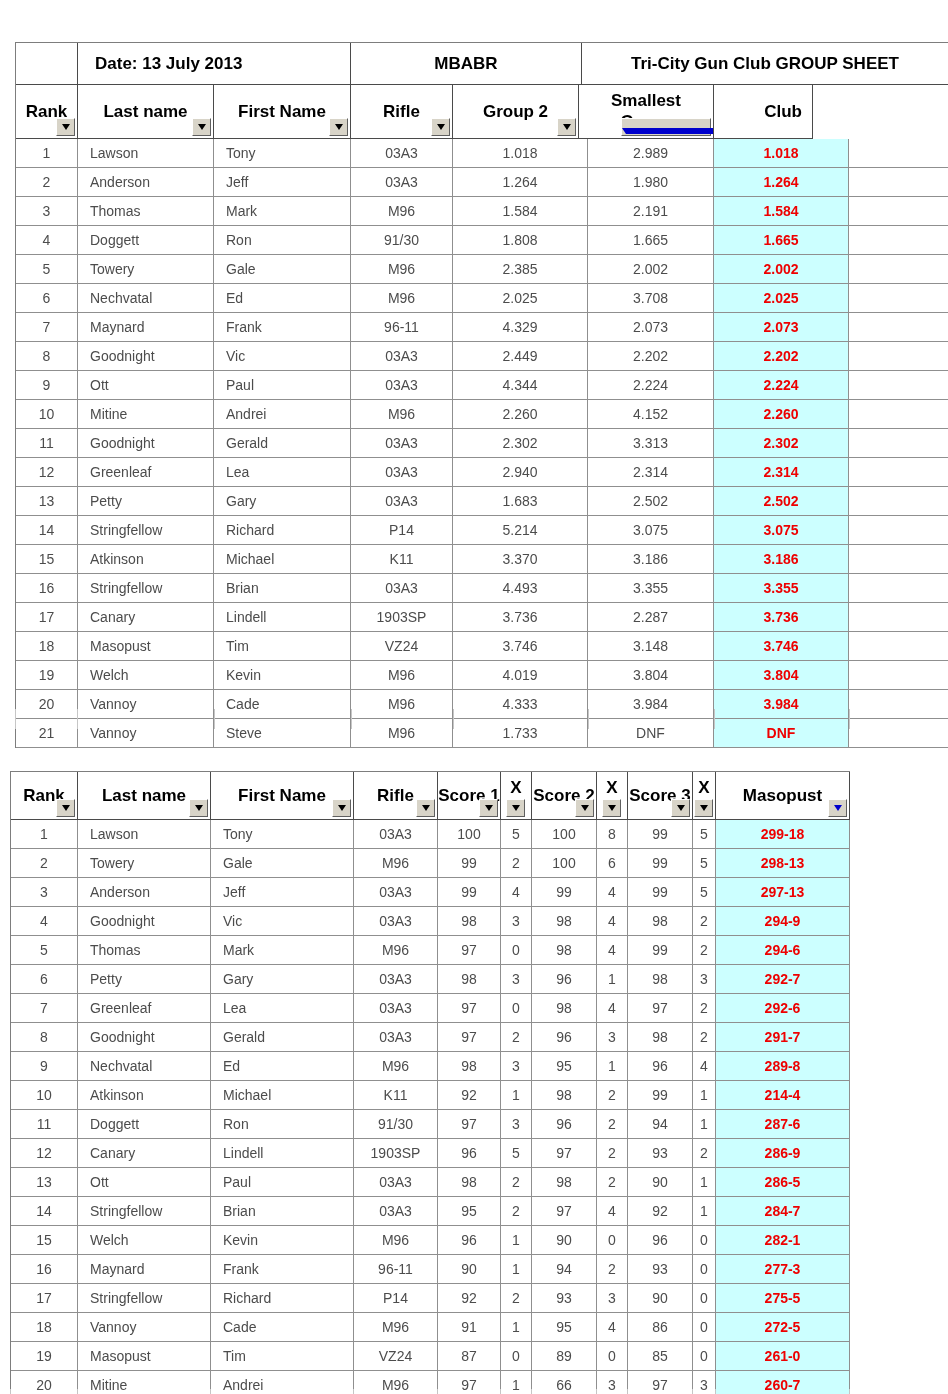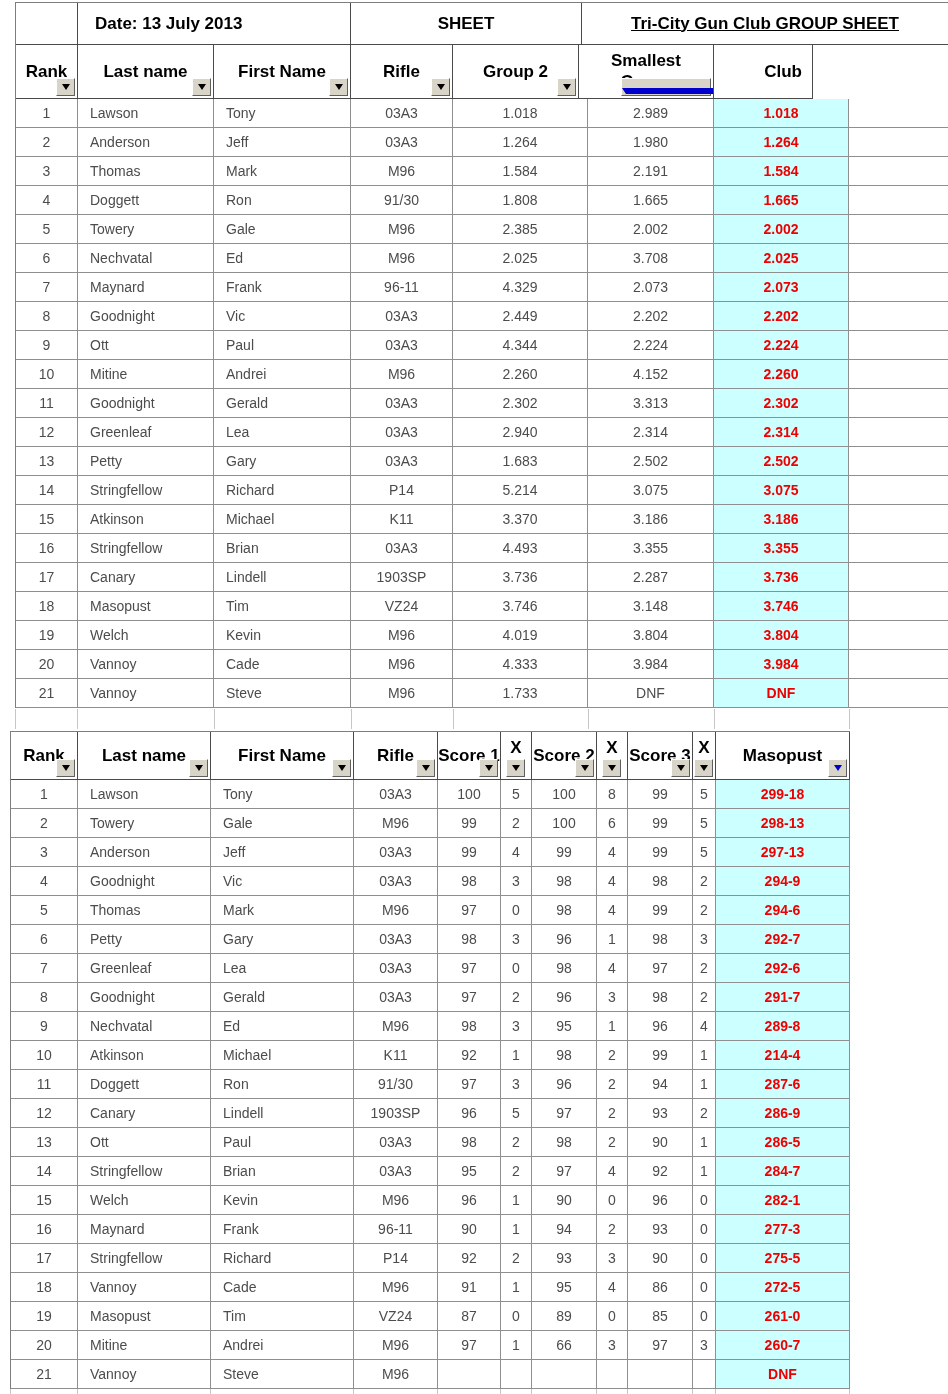--- a/index.html
+++ b/index.html
@@ -1,20 +1,20 @@
 <!DOCTYPE html>
 <html><head>
 <meta charset="utf-8">
 <style>
   html,body{margin:0;padding:0;background:#ffffff;}
   .canvas{
     position:relative;width:948px;height:1394px;background:#ffffff;overflow:hidden;
     font-family:"Liberation Sans","DejaVu Sans",sans-serif;
   }
-  .tbl{position:absolute;border-left:1px solid #7d7d7d;border-top:1px solid #7d7d7d;}
+  .tbl{position:absolute;border-left:1px solid #7d7d7d;border-top:1px solid #7d7d7d;margin-top:40px;}
   .row{display:flex;}
   .cell{
     box-sizing:border-box;position:relative;
     border-right:1px solid #8f8f8f;border-bottom:1px solid #8f8f8f;
     display:flex;align-items:center;justify-content:center;
     font-size:14px;color:#4c4c4c;white-space:nowrap;overflow:hidden;
   }
   
   .trow .cell,.hrow .cell{border-right:1px solid #4a4a4a;border-bottom:1px solid #4a4a4a;}
   .trow .cell{height:42px;font-weight:bold;font-size:17px;color:#000;}
@@ -25,21 +25,21 @@
   .lft{justify-content:flex-start;padding-left:12px;}
   .rgt{justify-content:flex-end;padding-right:10px;}
   .small-hd{font-size:11px;font-weight:normal;color:#222;}
   .score-hd{font-size:13px;}
   .hl{background:#CCFFFF;color:#EE0000;font-weight:bold;}
   .wrap2{white-space:normal;line-height:1.2;text-align:center;}
   .wrap2 span{display:inline-block;width:88px;}
   
   .t1c0{width:62px}.t1c1{width:136px}.t1c2{width:137px}.t1c3{width:102px}
   .t1c4{width:135px}.t1c5{width:126px}.t1c6{width:135px}.t1c7{width:99px;border-right:none;align-items:center;}
-  .tt0{width:62px}.tt1{width:273px}.tt2{width:231px}.tt3{width:366px;border-right:none !important;text-decoration:underline;}
+  .tt0{width:62px}.tt1{width:273px}.tt2{width:231px}.tt3{width:366px;border-right:none !important;}
   
   .t2c0{width:67px}.t2c1{width:133px}.t2c2{width:143px}.t2c3{width:84px}
   .t2c4{width:63px}.t2c5{width:31px}.t2c6{width:65px}.t2c7{width:31px}
   .t2c8{width:65px}.t2c9{width:23px}.t2c10{width:134px}
   
   .fbtn{
     position:absolute;right:2px;bottom:2px;width:17px;height:16px;
     background:#d8d4c8;
     border-top:1px solid #ffffff;border-left:1px solid #ffffff;
     border-right:1px solid #5f5f5f;border-bottom:1px solid #5f5f5f;
@@ -52,21 +52,21 @@
 </head>
 <body>
 
 <div class="canvas">
 
   <div class="tbl t1" style="left:15px;top:2px;">
 
     <div class="row trow">
       <div class="cell tt0"></div>
       <div class="cell tt1 lft" style="padding-left:17px;">Date: 13 July 2013</div>
-      <div class="cell tt2">SHEET</div>
+      <div class="cell tt2">MBABR</div>
       <div class="cell tt3">Tri-City Gun Club GROUP SHEET</div>
     </div>
 
     <div class="row hrow">
       <div class="cell t1c0 small-hd">
         <span>Rank</span>
         <span class="fbtn">
             <span class="arr"></span>
           </span>
       </div>

